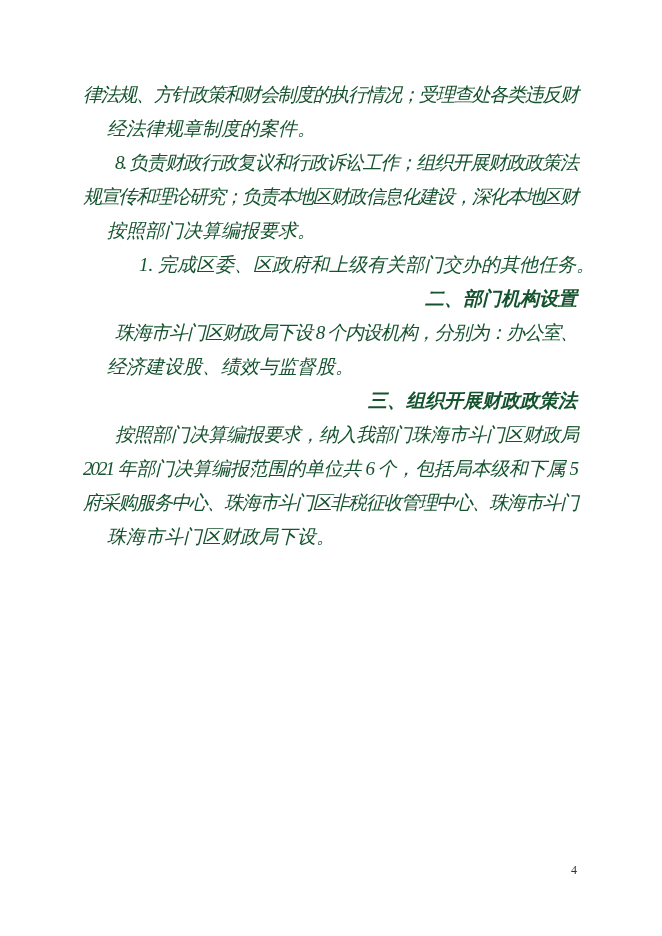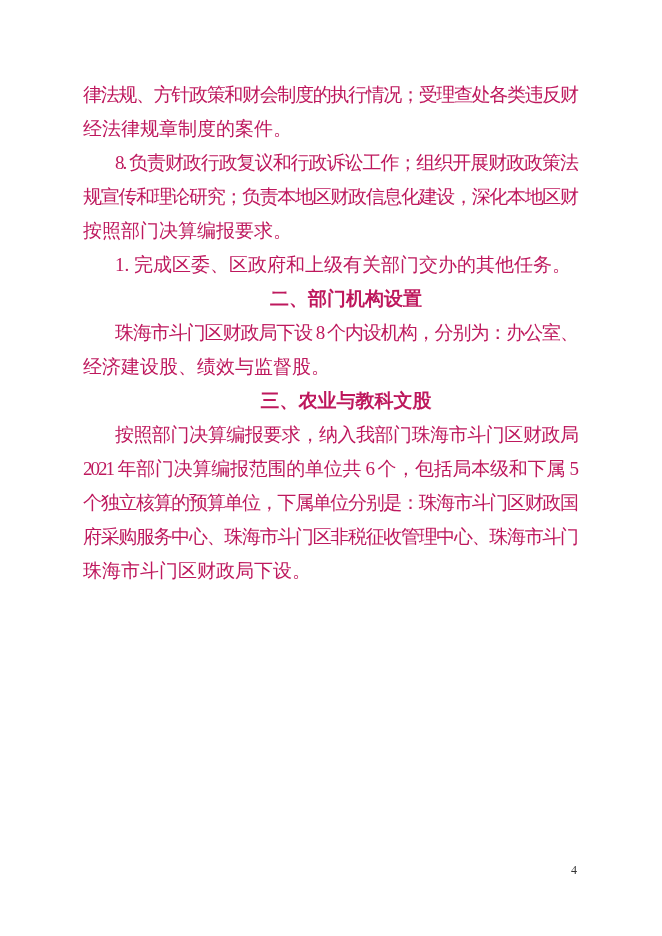--- a/index.html
+++ b/index.html
@@ -18,47 +18,49 @@
   .content {
     position: absolute;
     left: 83px;
     top: 78px;
     width: 494px;
   }
   .line {
     height: 34px;
     line-height: 34px;
     font-size: 19px;
-    color: #be185d;
+    color: #14532d;
     white-space: nowrap;
     overflow: visible;
+    font-style: italic;
   }
   
   .j {
     text-align: justify;
     text-align-last: justify;
     letter-spacing: -2px;
     white-space: normal;
   }
   
   .p {
     text-indent: 32px;
   }
   
   .e {
     text-align: left;
     letter-spacing: 0;
+    margin-left: 24px;
   }
   
   .h {
     font-weight: bold;
     font-family: "Liberation Sans", sans-serif;
     text-indent: 32px;
     letter-spacing: 0;
-    text-align: center;
+    text-align: right;
   }
   .page-number {
     position: absolute;
     top: 862px;
     right: 85px;
     font-size: 12px;
     line-height: 16px;
     color: #333333;
     font-family: "Liberation Serif", serif;
   }
@@ -70,21 +72,20 @@
   <div class="content">
       <div class="line j">律法规、方针政策和财会制度的执行情况；受理查处各类违反财</div>
       <div class="line e">经法律规章制度的案件。</div>
       <div class="line j p">8. 负责财政行政复议和行政诉讼工作；组织开展财政政策法</div>
       <div class="line j">规宣传和理论研究；负责本地区财政信息化建设，深化本地区财</div>
       <div class="line e">按照部门决算编报要求。</div>
       <div class="line e p">1. 完成区委、区政府和上级有关部门交办的其他任务。</div>
       <div class="line h">二、部门机构设置</div>
       <div class="line j p">珠海市斗门区财政局下设 8 个内设机构，分别为：办公室、</div>
       <div class="line e">经济建设股、绩效与监督股。</div>
-      <div class="line h">三、农业与教科文股</div>
+      <div class="line h">三、组织开展财政政策法</div>
       <div class="line j p">按照部门决算编报要求，纳入我部门珠海市斗门区财政局</div>
       <div class="line j">2021 年部门决算编报范围的单位共 6 个，包括局本级和下属 5</div>
-      <div class="line j">个独立核算的预算单位，下属单位分别是：珠海市斗门区财政国</div>
       <div class="line j">府采购服务中心、珠海市斗门区非税征收管理中心、珠海市斗门</div>
       <div class="line e">珠海市斗门区财政局下设。</div>
     </div>
   <div class="page-number">4</div>
 </div>
 
 </body></html>

